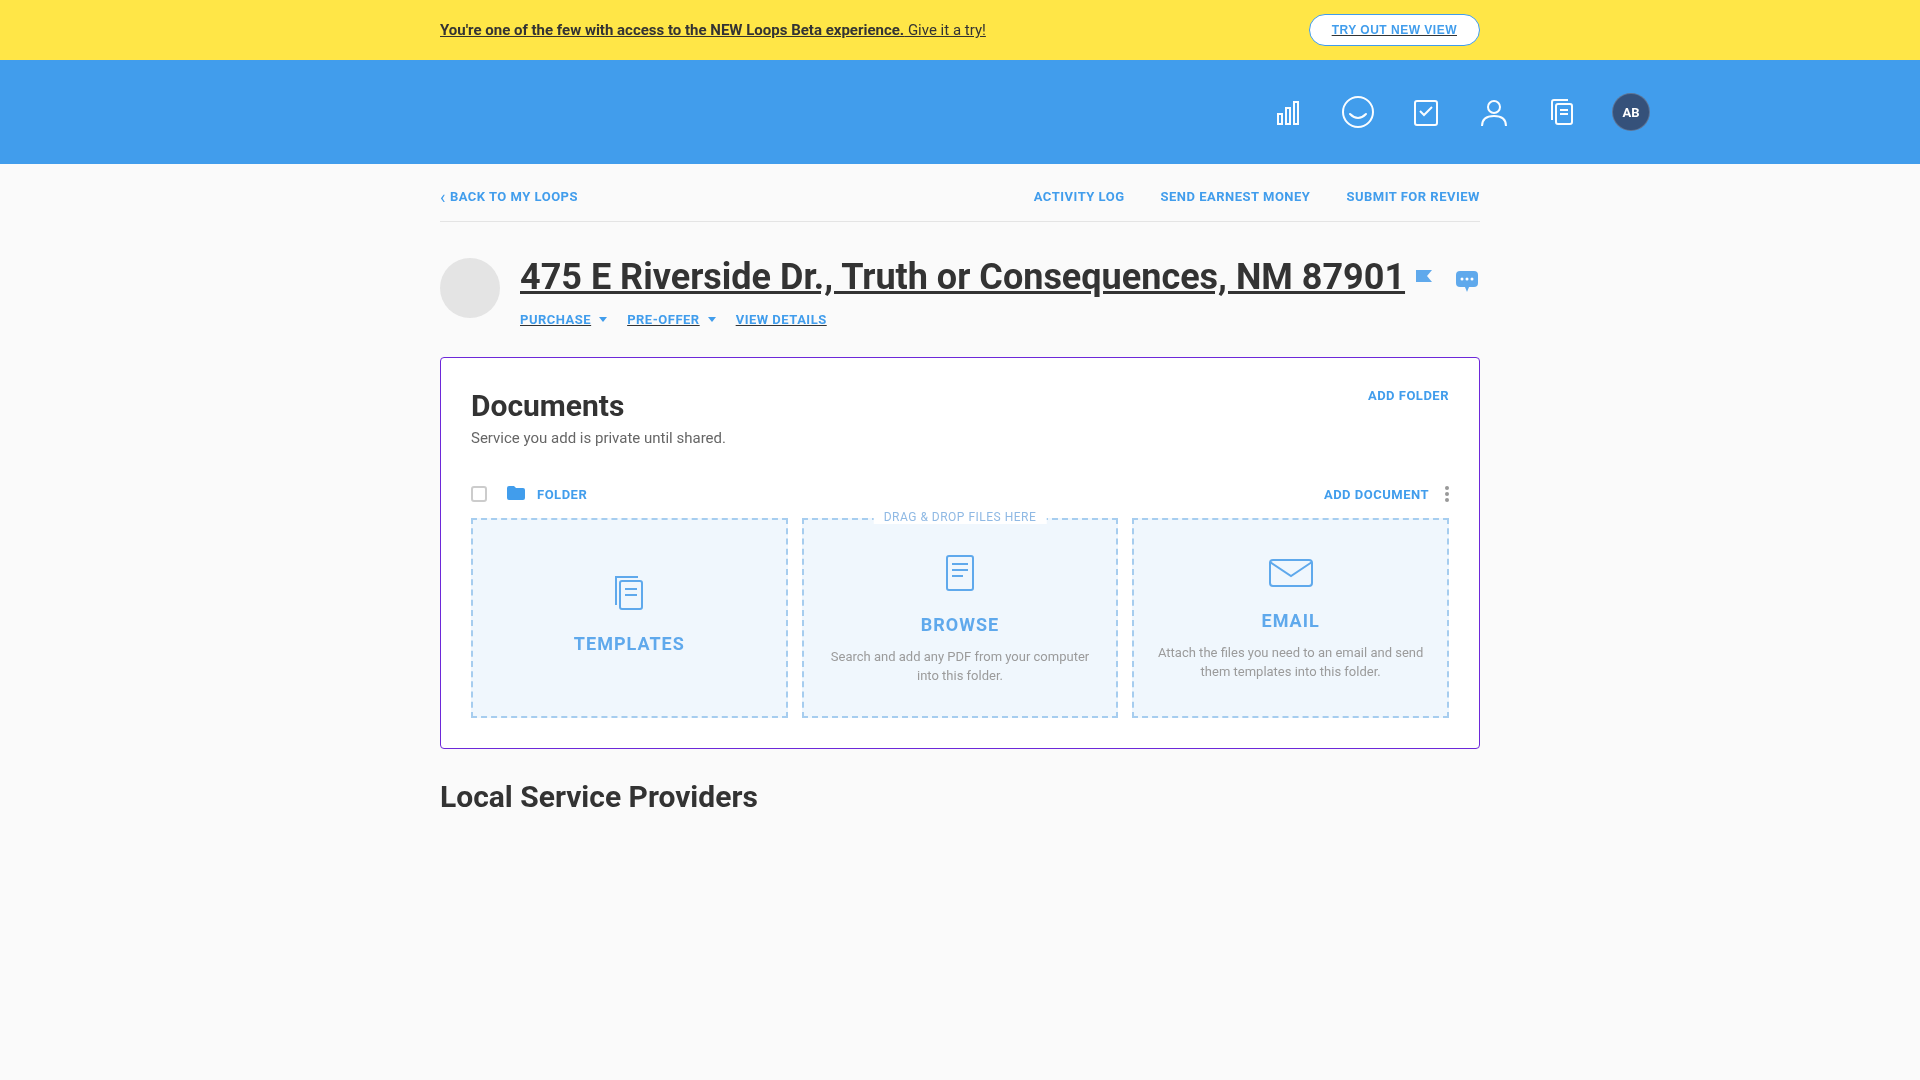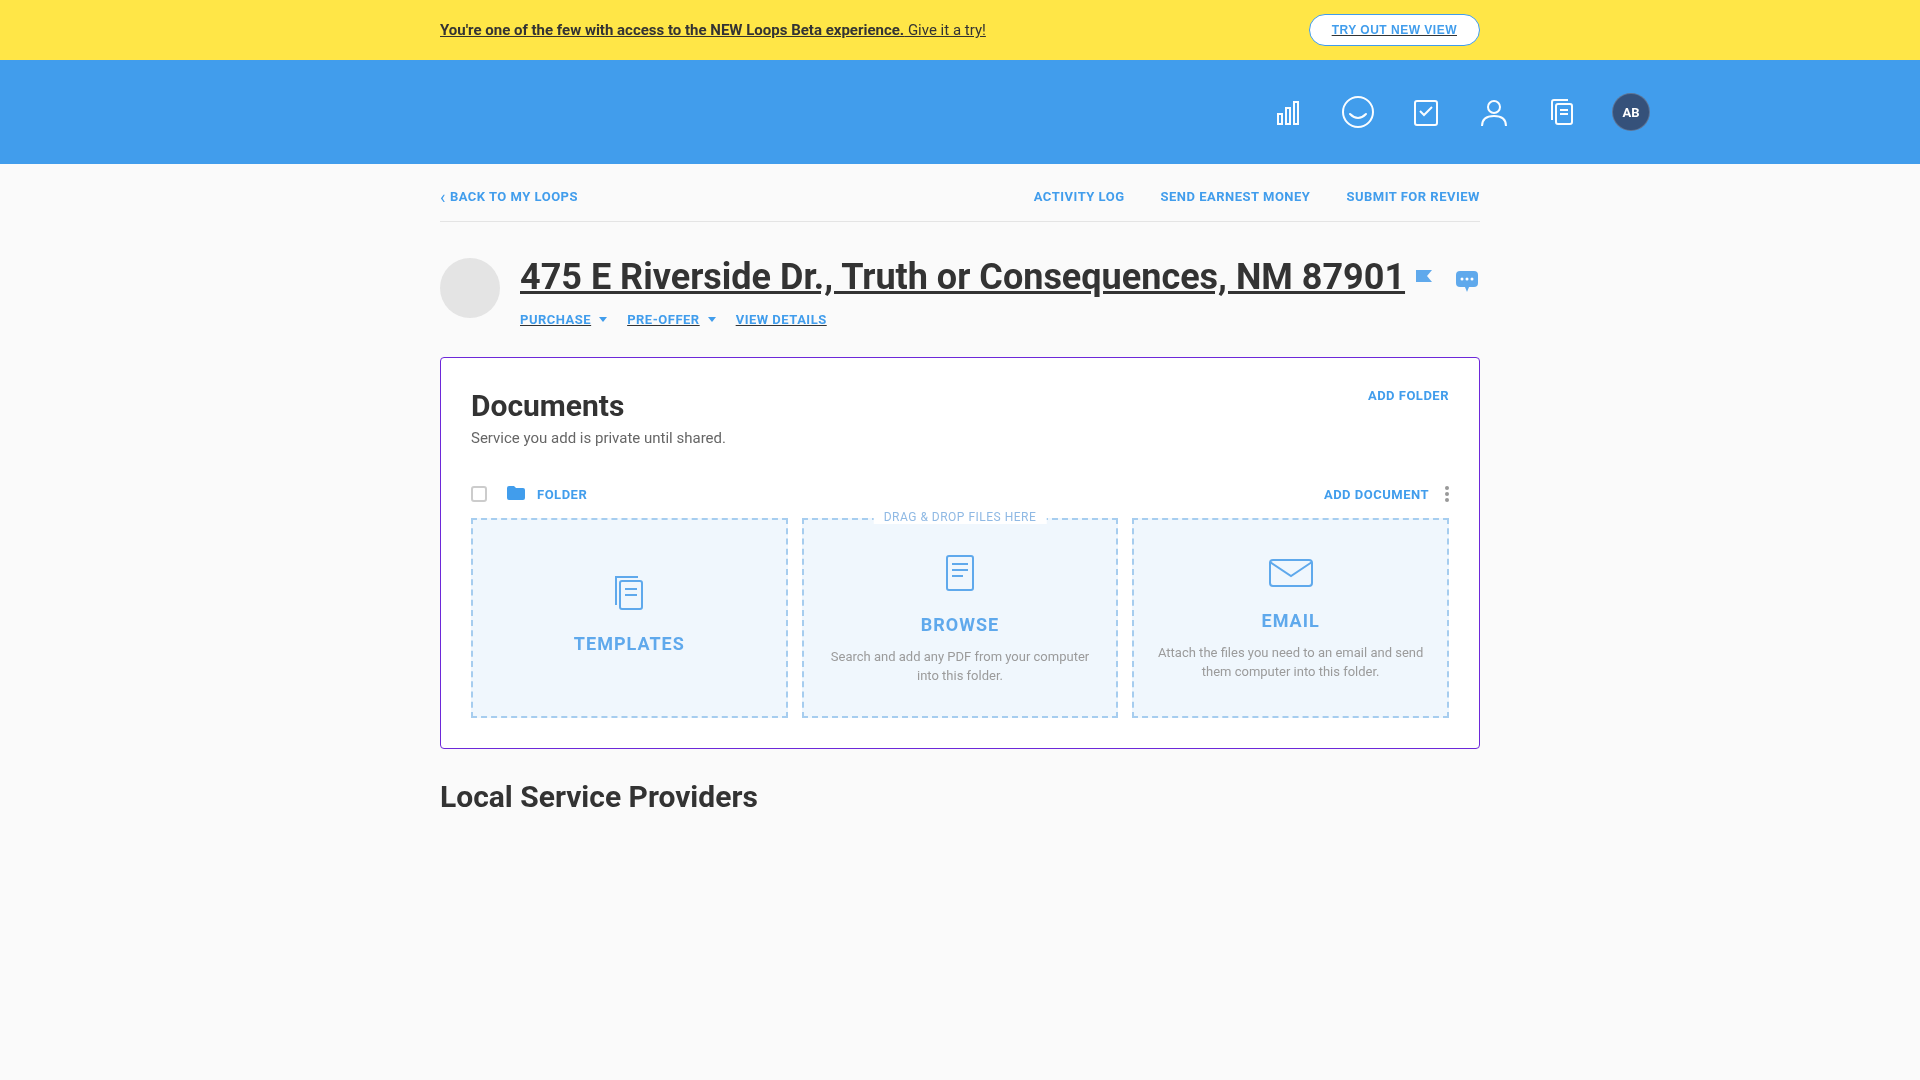--- a/index.html
+++ b/index.html
@@ -200,20 +200,20 @@
           <p>Search and add any PDF from your computer into this folder.</p>
         </div>
         <div class="drop-card">
           <div class="dc-icon">
             <svg width="50" height="38" viewBox="0 0 50 38">
                 <rect x="4" y="6" width="42" height="26" rx="3"></rect>
                 <path d="M4 8 L25 22 L46 8"></path>
               </svg>
           </div>
           <h4>EMAIL</h4>
-          <p>Attach the files you need to an email and send them computer into this folder.</p>
+          <p>Attach the files you need to an email and send them templates into this folder.</p>
         </div>
       </div>
     </div>
   </div>
 
   <div class="section-title">Local Service Providers</div>
 </div>
 
 </body></html>

